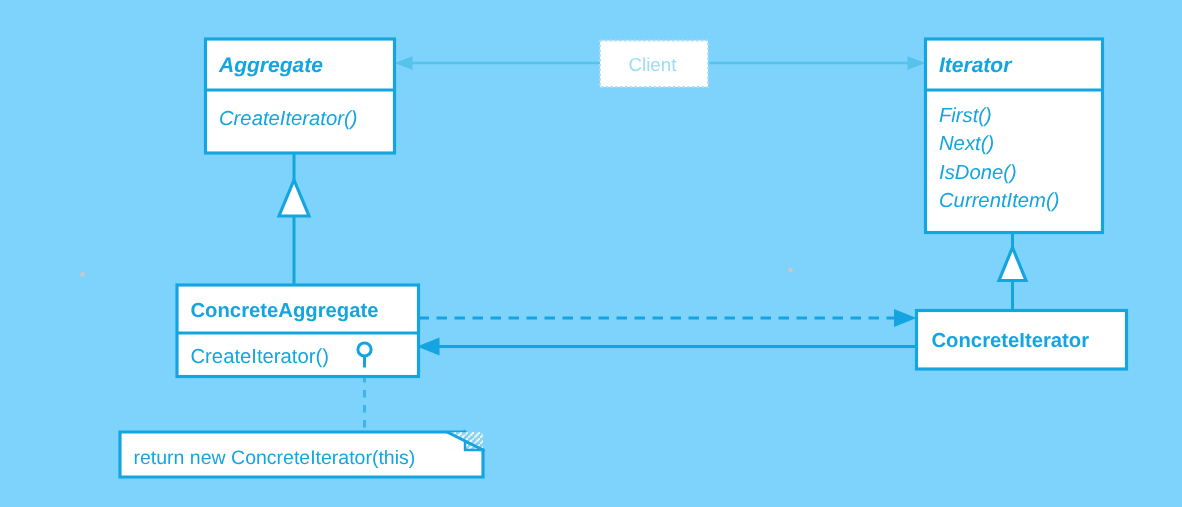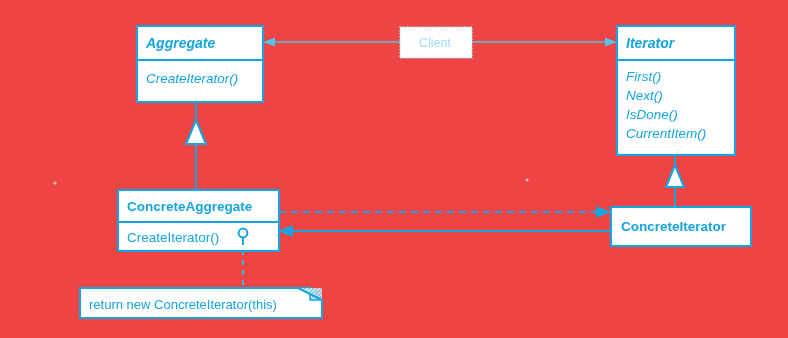--- a/index.html
+++ b/index.html
@@ -8,21 +8,21 @@
     padding: 0;
     background: #ffffff;
   }
   body {
     font-family: "Liberation Sans", sans-serif;
   }
   #diagram-root {
     position: relative;
     width: 788px;
     height: 338px;
-    background: #ef4444;
+    background: #7dd3fc;
     overflow: hidden;
   }
   #uml-svg {
     position: absolute;
     left: 0;
     top: 0;
   }
   .cls-box-label {
     font-family: "Liberation Sans", sans-serif;
     font-size: 13.5px;

